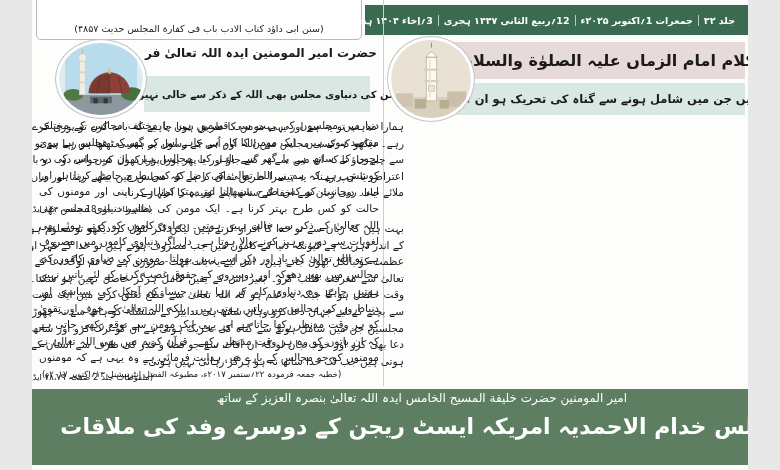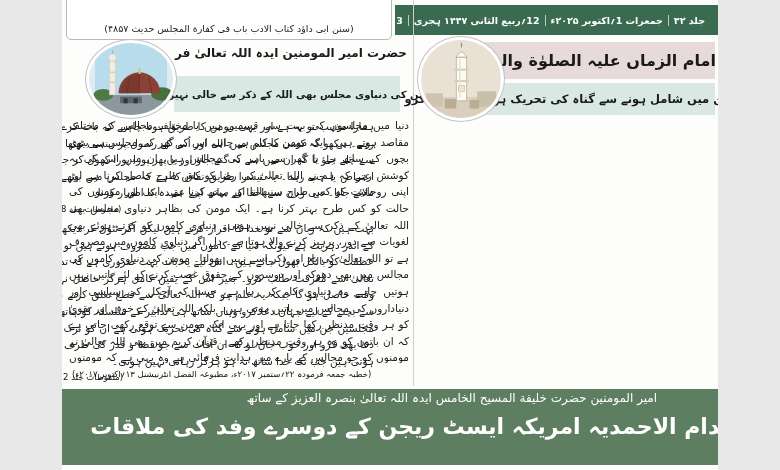--- a/index.html
+++ b/index.html
@@ -1,17 +1,17 @@
 <!DOCTYPE html>
 <html lang="ur" dir="rtl"><head>
 <meta charset="utf-8">
 <style>
   html,body{margin:0;padding:0;background:#e8e8e8;}
   .page{
-    position:relative;width:656px;height:470px;background:#fdfdfc;
+    position:relative;width:716px;height:470px;background:#fdfdfc;
     font-family:"DejaVu Sans",sans-serif;direction:rtl;overflow:hidden;
     margin:0 auto;color:#1a1a1a;
   }
   
   .ref-box{
     position:absolute;left:4px;top:-16px;width:324px;height:54px;
     border:1px solid #b8b8b8;border-radius:5px;background:#fff;
     display:flex;align-items:flex-end;justify-content:center;
   }
   .ref-box .ref-text{font-size:9.5px;padding:0 6px 5px 6px;white-space:nowrap;color:#222;}

